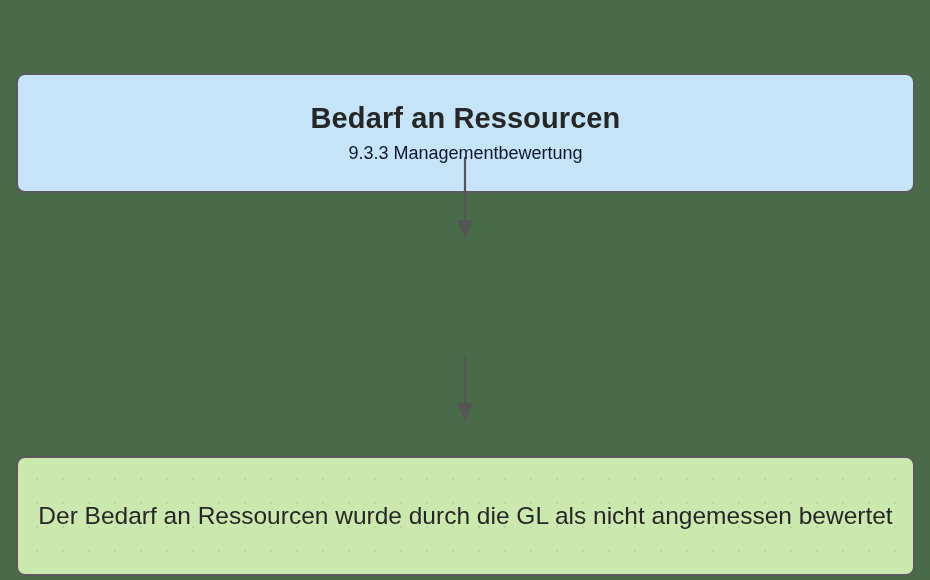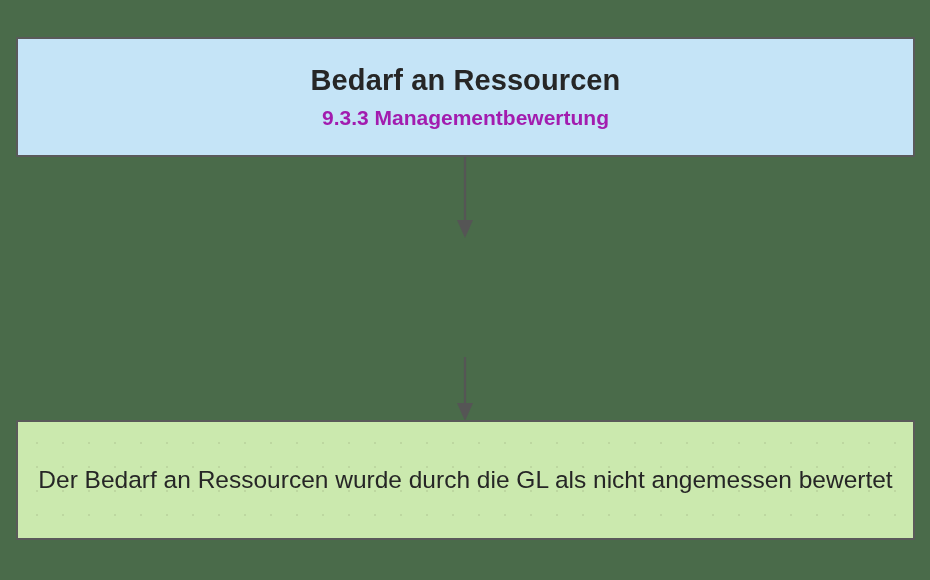--- a/index.html
+++ b/index.html
@@ -21,28 +21,29 @@
   }
 
   
   .node {
     position: absolute;
     left: 16px;
     width: 899px;
     height: 120px;
     box-sizing: border-box;
     border: 2px solid #5a5a5a;
-    border-radius: 1px;
+    border-radius: 9px;
     display: flex;
     flex-direction: column;
     align-items: center;
     justify-content: center;
     text-align: center;
     color: #262626;
     padding: 0 14px;
+    margin-top: 36px;
   }
 
   #node-start {
     top: 37px;
     background: #c5e4f7;
   }
   #node-process {
     top: 237px;
     background: #fde9a5;
   }
@@ -71,25 +72,25 @@
     z-index: 1;
     font-size: 29px;
     font-weight: bold;
     line-height: 1.16;
     letter-spacing: 0.1px;
     color: #262626;
   }
   .node-subtitle {
     position: relative;
     z-index: 1;
-    font-size: 21px;
-    font-weight: bold;
+    font-size: 18px;
+    font-weight: normal;
     line-height: 1.2;
     margin-top: 7px;
-    color: #a21caf;
+    color: #0f172a;
   }
   .node-text {
     position: relative;
     z-index: 1;
     font-size: 24.5px;
     font-weight: normal;
     line-height: 1.38;
     color: #262626;
     max-width: 862px;
   }

